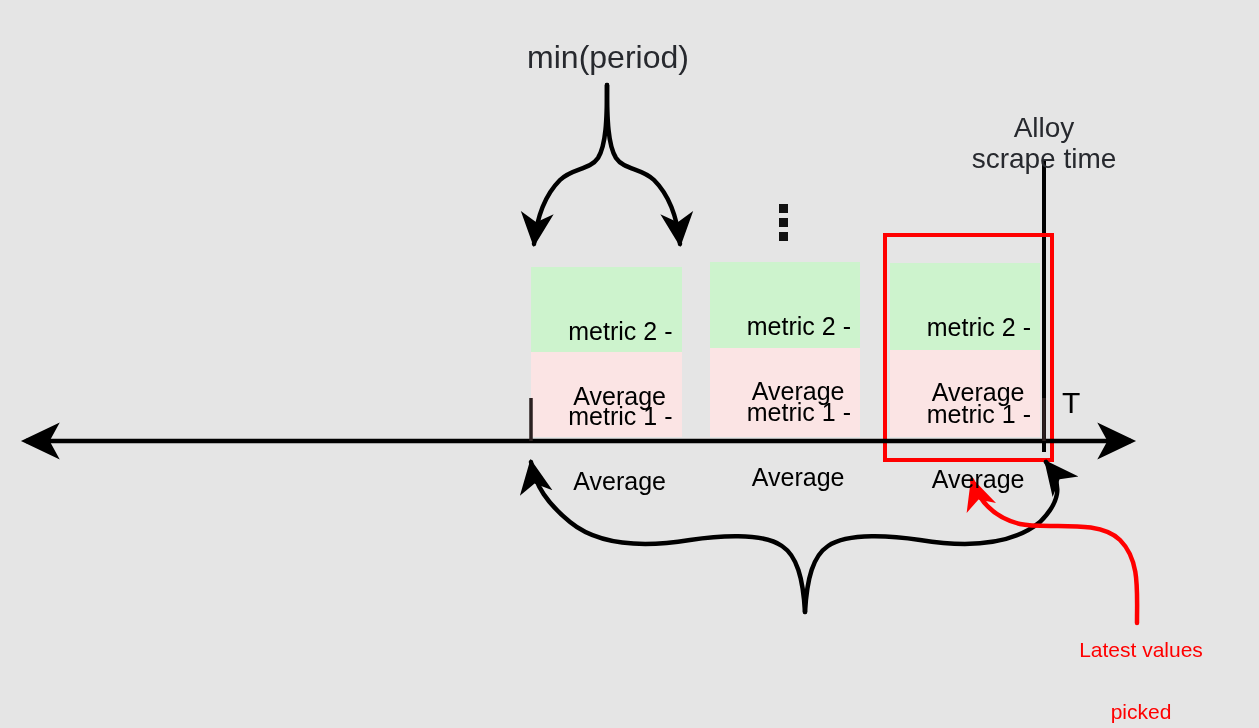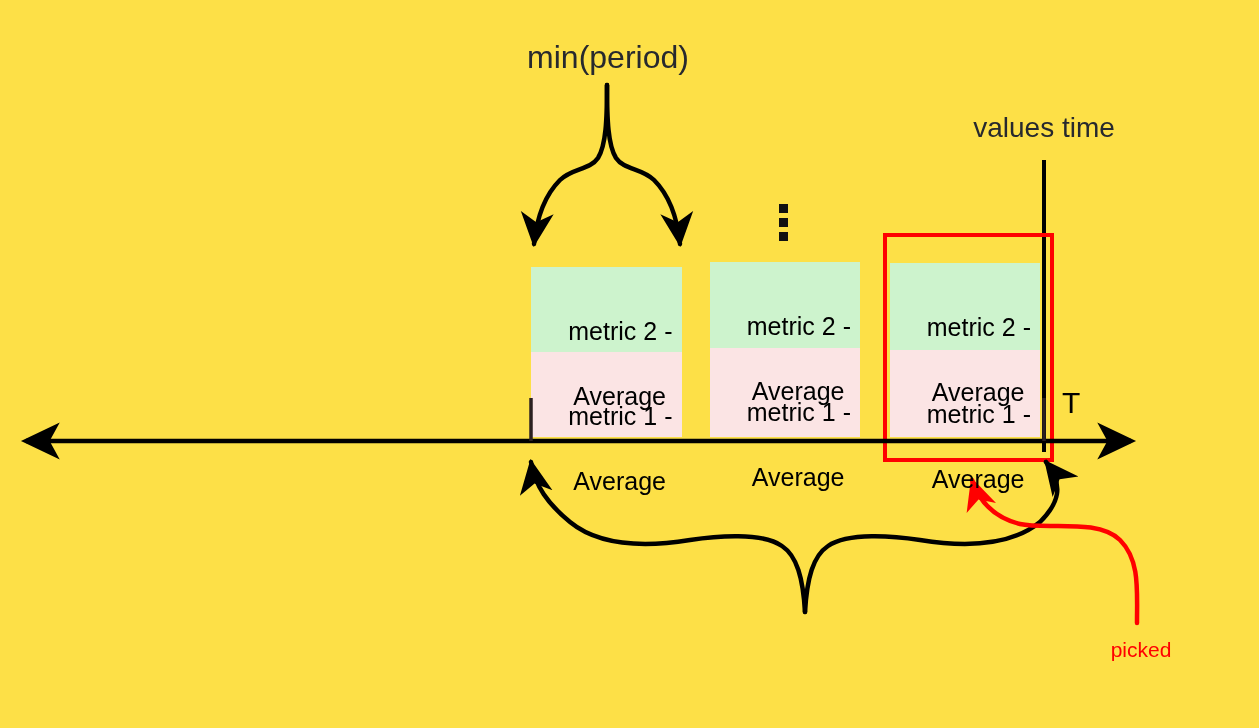--- a/index.html
+++ b/index.html
@@ -7,21 +7,21 @@
     padding: 0;
     background: #ffffff;
   }
   body {
     font-family: "Liberation Sans", sans-serif;
   }
   #diagram-root {
     position: relative;
     width: 1259px;
     height: 728px;
-    background: #fde047;
+    background: #e5e5e5;
     overflow: hidden;
   }
   #diagram-svg {
     position: absolute;
     top: 0;
     left: 0;
     width: 1259px;
     height: 728px;
   }
   .lbl {
@@ -123,25 +123,27 @@
 
     <path d="M 1137 623 C 1137 590 1140 560 1120 540 C 1098 518 1046 530 1020 524
              C 996 518 980 504 972 480" fill="none" stroke="#ff0000" stroke-width="4.5" stroke-linecap="round" marker-end="url(#arrow-red-head)"></path>
 
   </svg>
 
   <div class="lbl lbl-big" style="left:448px; top:40px; width:320px;">min(period)</div>
 
 
   <div style="position:absolute; left:930px; top:112px; width:228px; text-align:center;">
-    <div class="lbl lbl-med" style="position:static;">values time</div>
+    <div class="lbl lbl-med" style="position:static;">Alloy</div>
+    <div class="lbl lbl-med" style="position:static;">scrape time</div>
   </div>
 
   <div style="position:absolute; left:1048px; top:638px; width:186px; text-align:center;">
-    <div class="lbl lbl-red" style="position:static;">picked</div>
+    <div class="lbl lbl-red" style="position:static;">Latest values</div>
+    <div class="lbl lbl-red" style="position:static;margin-top:38px;">picked</div>
   </div>
 
   <div class="tlabel" style="left:1062px; top:386px;">T</div>
 
   <div class="boxlabel" style="left:531px; top:282px; width:151px;">
     <span>metric 2 -</span><br>
     <span>Average</span>
   </div>
   <div class="boxlabel" style="left:531px; top:367px; width:151px;">
     <span>metric 1 -</span><br>

